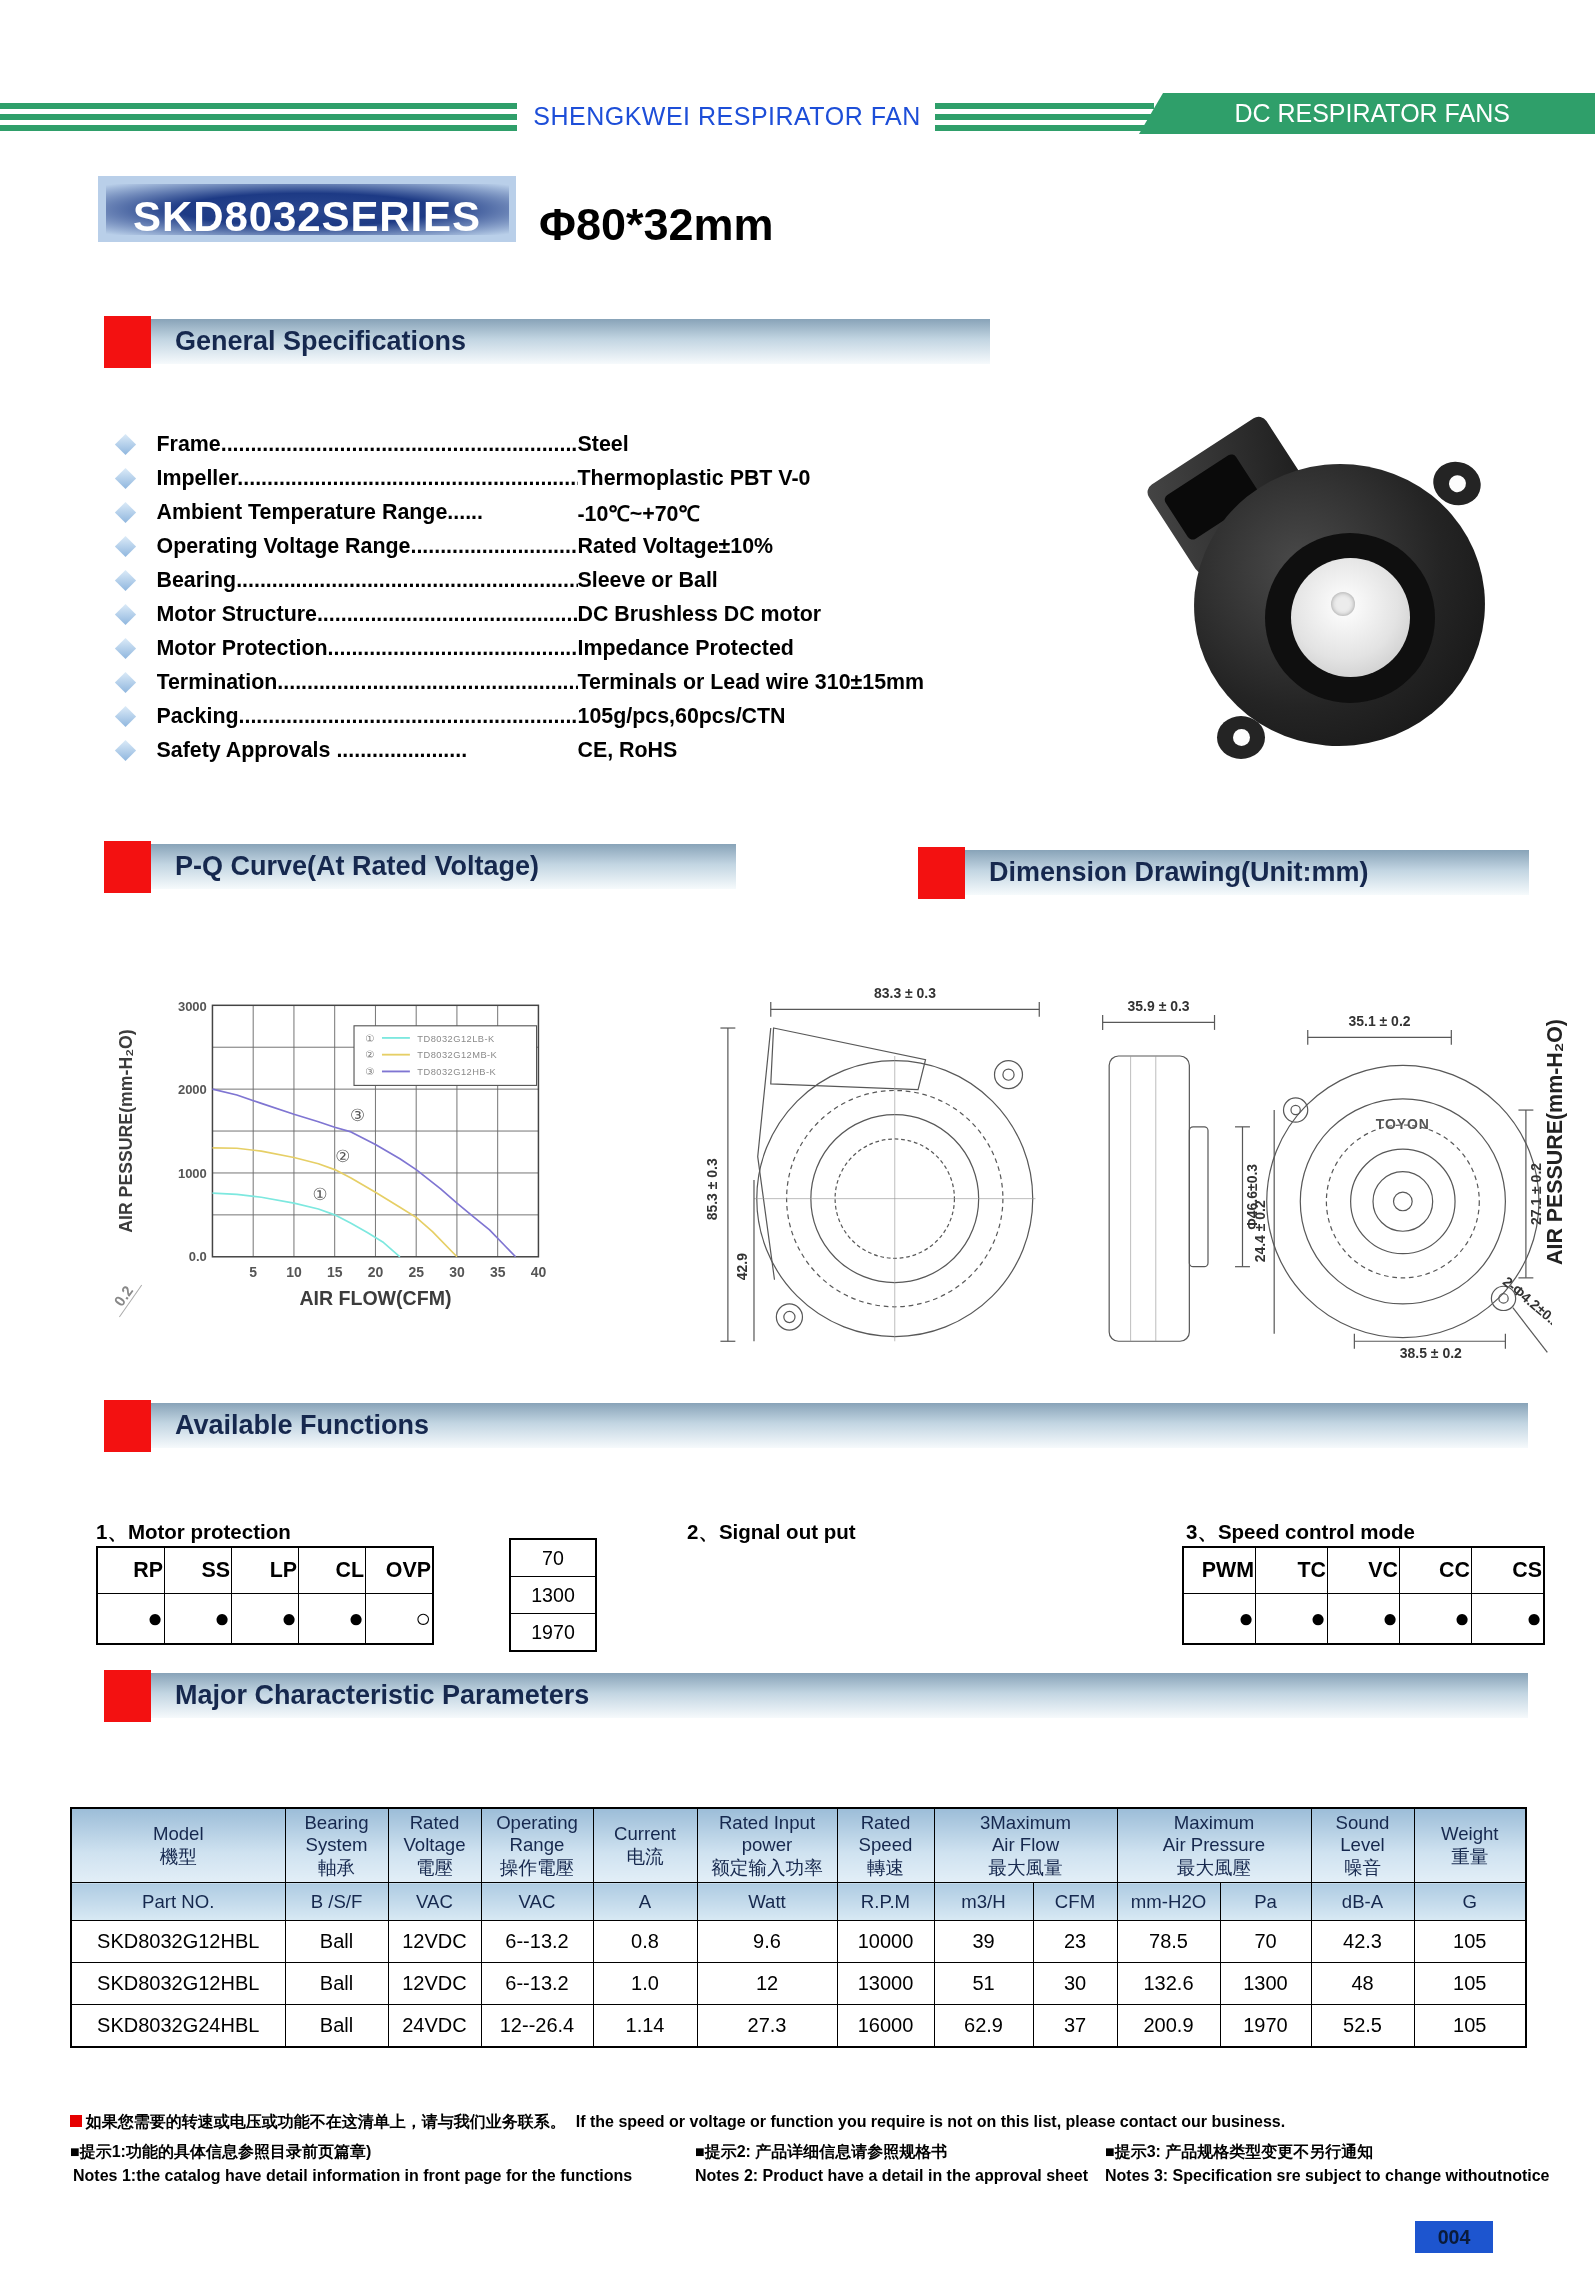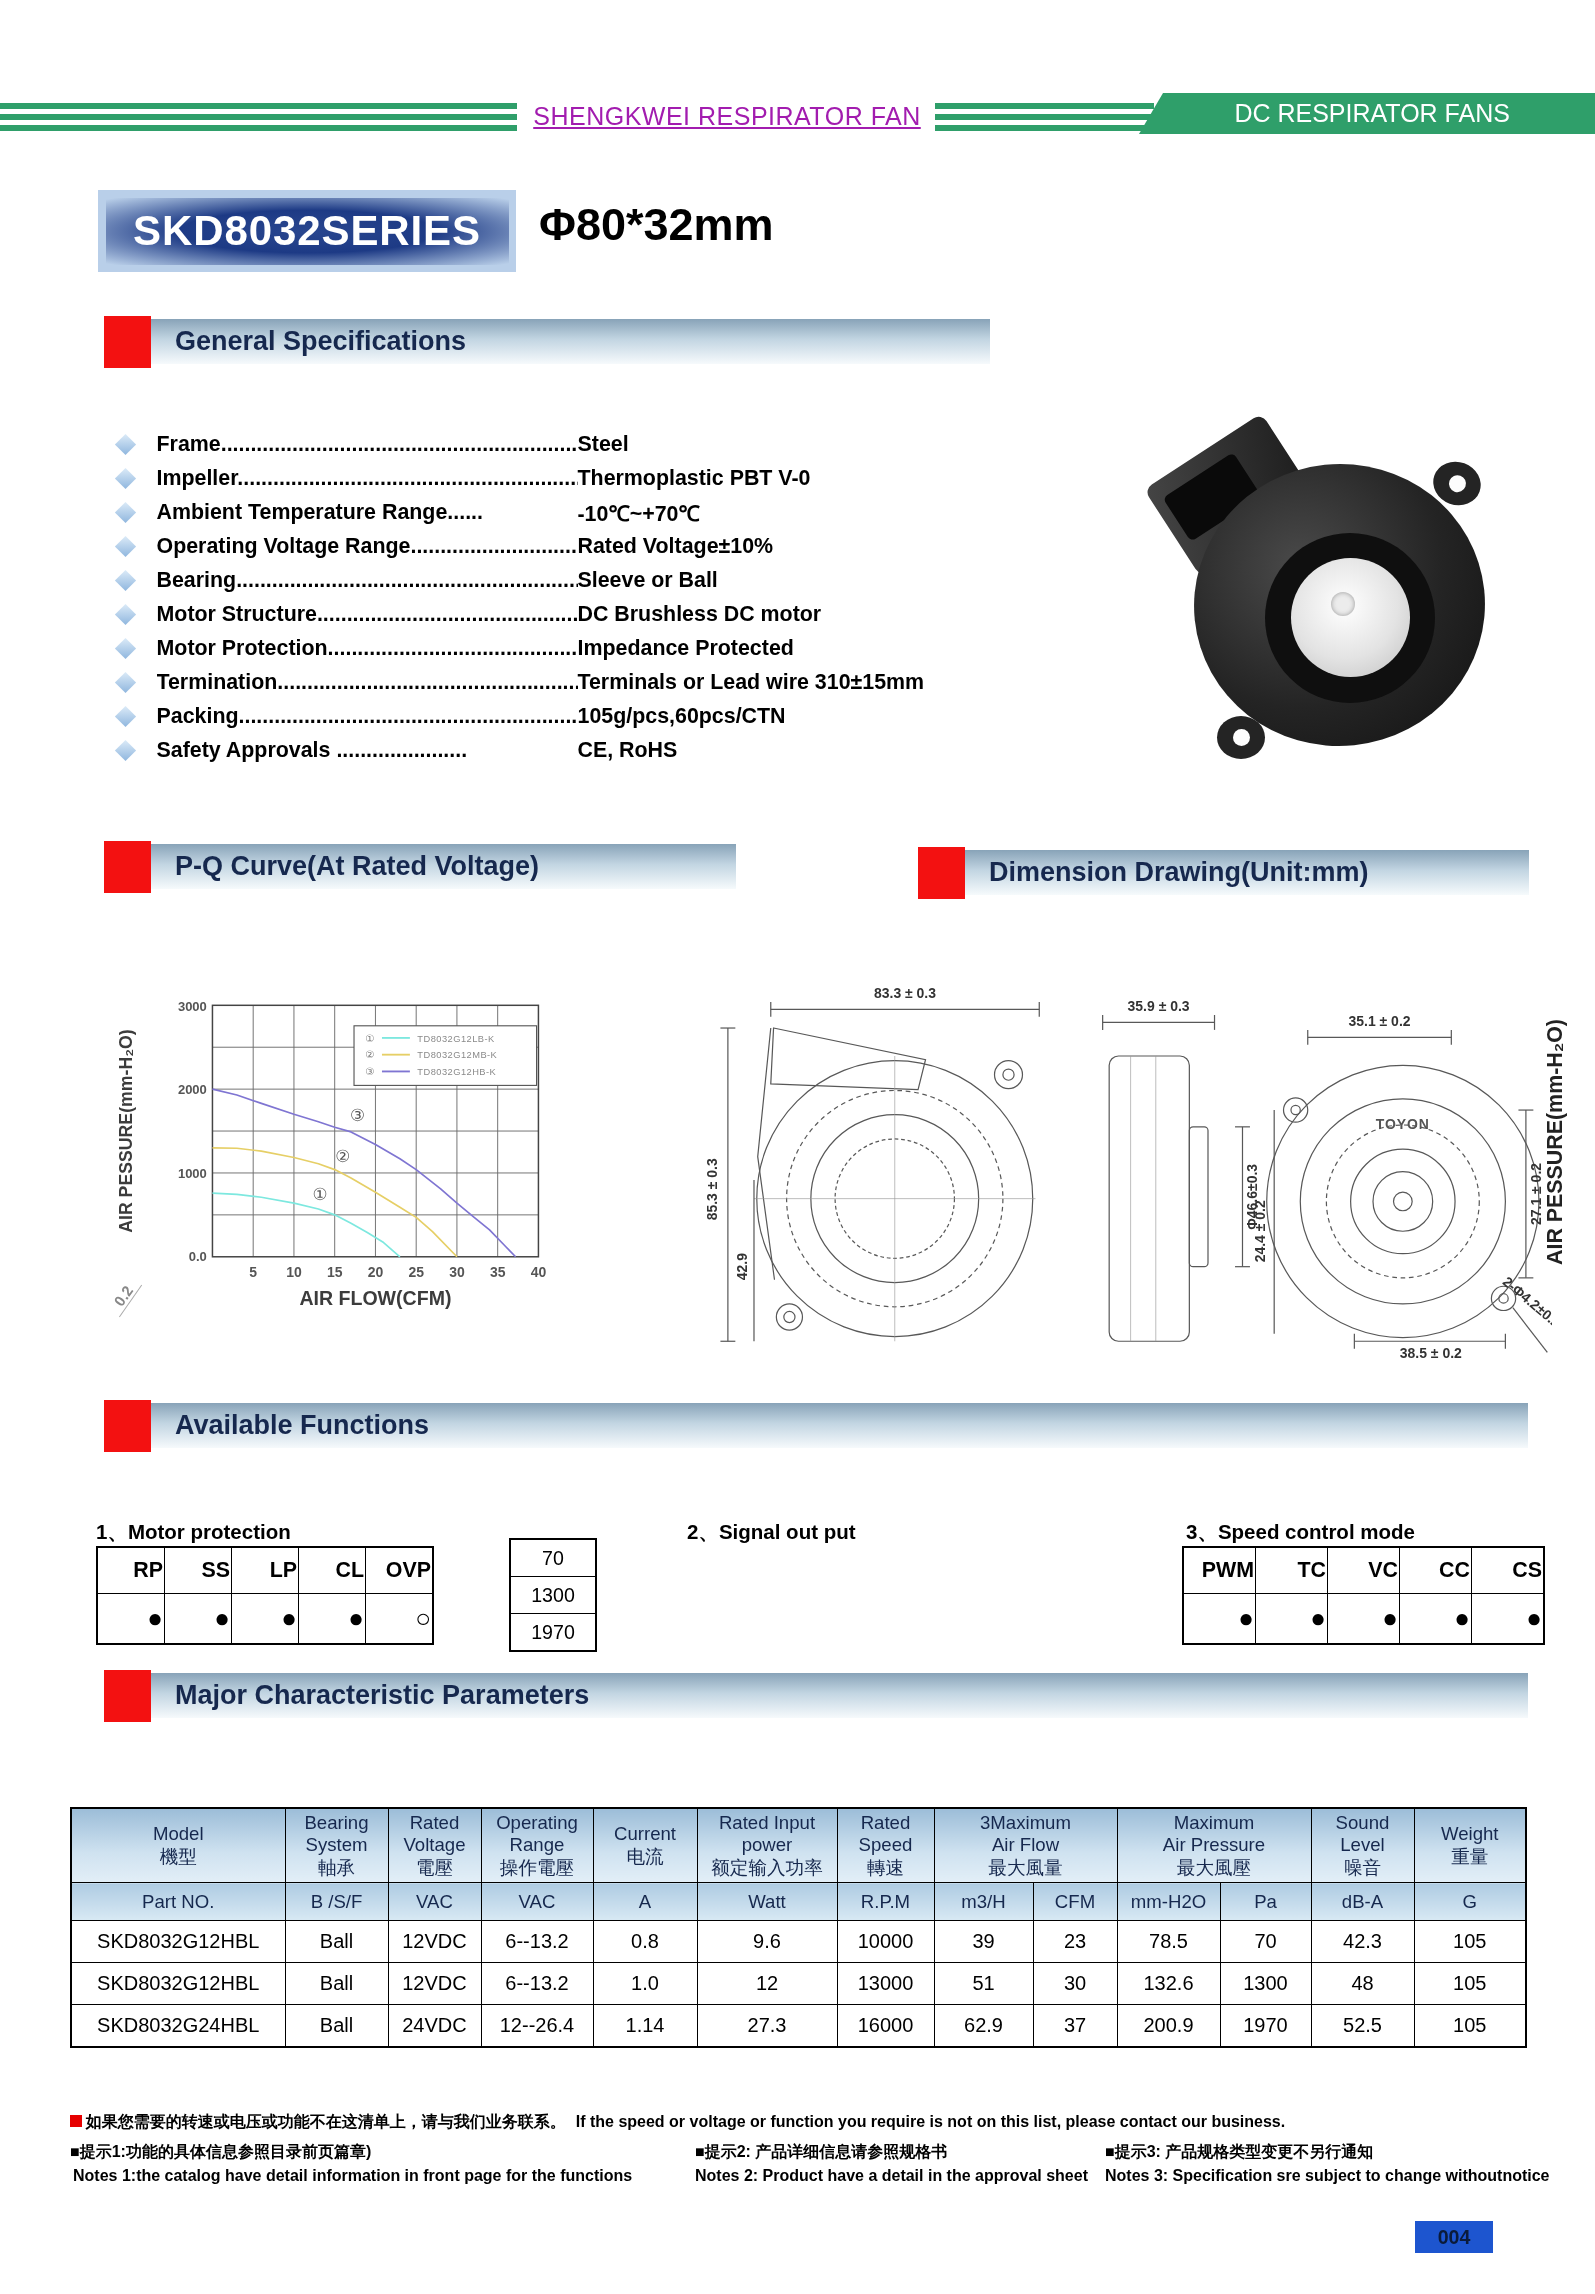--- a/index.html
+++ b/index.html
@@ -2,27 +2,27 @@
 <html style="font-size:15px"><head>
 <meta charset="utf-8">
 <style>
   html,body{margin:0;padding:0;background:#ffffff;}
   .page{position:relative;width:1596px;height:2294px;background:#ffffff;
         font-family:"Liberation Sans",sans-serif;overflow:hidden;color:#000;}
 
   
   .hline{position:absolute;height:5.6px;background:#2f9f6a;}
   .brand-title{position:absolute;left:522px;top:101px;width:410px;height:30px;
-      line-height:30px;text-align:center;font-size:25px;color:#a21caf;letter-spacing:0.5px;text-decoration:underline;}
+      line-height:30px;text-align:center;font-size:25px;color:#1d4ed8;letter-spacing:0.5px;}
   .banner{position:absolute;left:1139px;top:93px;width:457px;height:41px;background:#2f9f6a;
       clip-path:polygon(24px 0,100% 0,100% 100%,0 100%);
       color:#fff;font-size:25px;line-height:41px;text-align:center;padding-left:9.3px;box-sizing:border-box;}
 
   
-  .series-box{position:absolute;left:98px;top:190px;width:418px;height:82px;background:#b9cfe9;}
+  .series-box{position:absolute;left:98px;top:176px;width:418px;height:66px;background:#b9cfe9;}
   .series-box .inner{position:absolute;left:7.5px;top:7.5px;right:7.5px;bottom:7.5px;
       background:radial-gradient(ellipse at center,#2a478f 0%,#1d3a85 45%,#b9cfe9 98%);}
   .series-box .txt{position:absolute;left:0;top:0;width:100%;height:100%;text-align:center;
       line-height:82px;font-size:42px;font-weight:bold;color:#fff;letter-spacing:0.9px;}
   .size-label{position:absolute;left:539px;top:199px;font-size:45px;font-weight:bold;color:#000;}
 
   
   .sec-bar{position:absolute;height:45px;
       background:linear-gradient(180deg,#88a3b8 0%,#c2d5e2 45%,#f6fafc 100%);}
   .sec-bar .red-sq{position:absolute;left:0;top:-2.8px;width:47px;height:52px;background:#f31111;}

